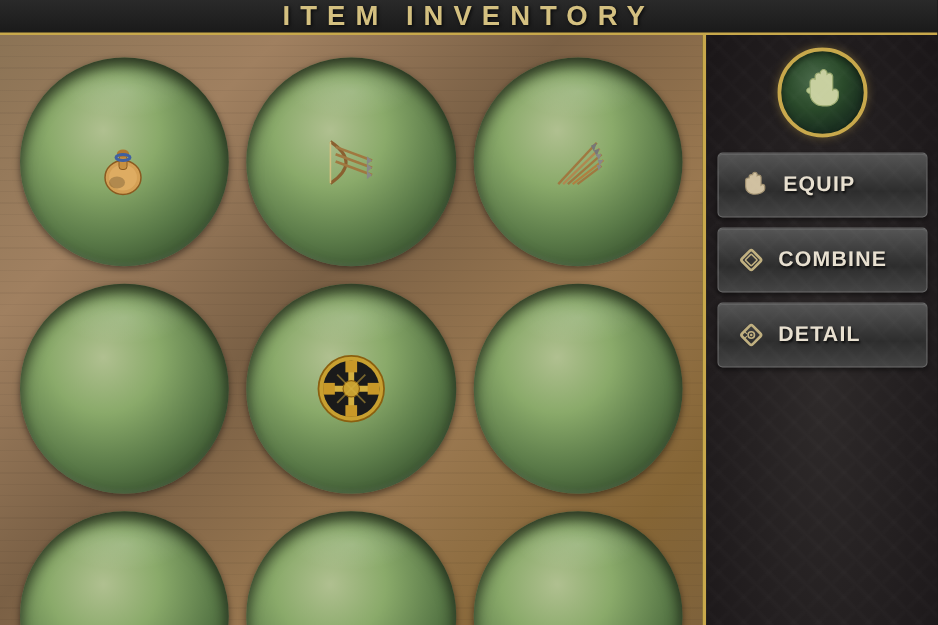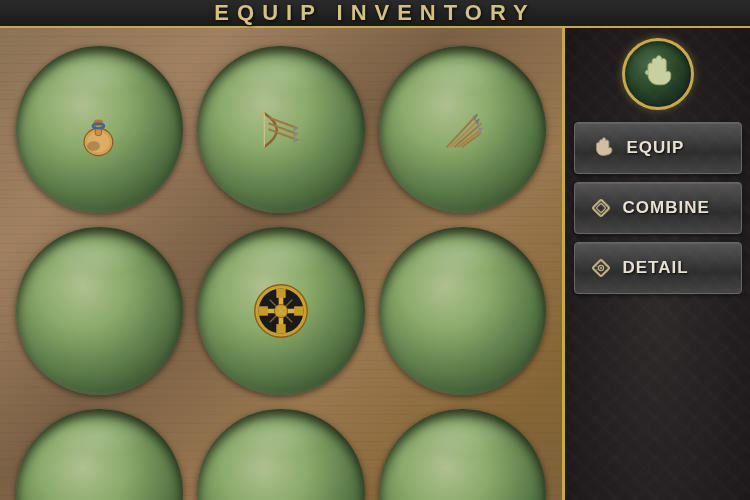--- a/index.html
+++ b/index.html
@@ -245,21 +245,21 @@
       width: 40px;
       height: 40px;
     }
   </style>
 </head>
 <body>
 
 <div class="screen">
 
   <div class="title-bar">
-    <span class="title-text">EQUIP INVENTORY</span>
+    <span class="title-text">ITEM INVENTORY</span>
   </div>
 
   <div class="main-content">
 
     <div class="inventory-panel">
 
       <div class="slot">
         <div class="slot-item item-gourd">
           <svg viewBox="0 0 60 70" xmlns="http://www.w3.org/2000/svg">
 

